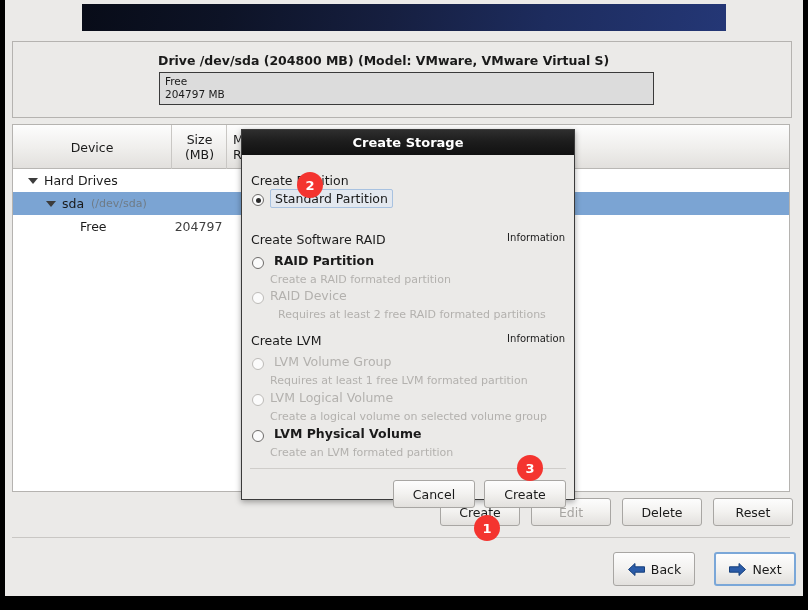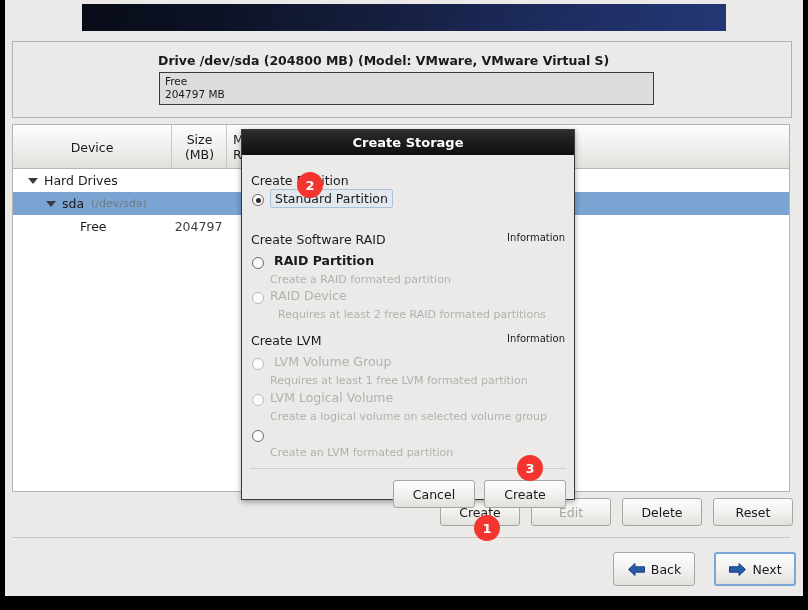--- a/index.html
+++ b/index.html
@@ -346,20 +346,21 @@
 
         <div class="opt-radio dim" style="left:10px; top:190px;"></div>
         <div class="opt-label dim" style="left:32px; top:186px;">LVM Volume Group</div>
         <div class="opt-desc" style="left:28px; top:206px;">Requires at least 1 free LVM formated partition</div>
 
         <div class="opt-radio dim" style="left:10px; top:226px;"></div>
         <div class="opt-label dim" style="left:28px; top:222px;">LVM Logical Volume</div>
         <div class="opt-desc" style="left:28px; top:242px;">Create a logical volume on selected volume group</div>
 
         <div class="opt-radio" style="left:10px; top:262px;"></div>
+        <div class="opt-label bold" style="left:32px; top:258px;">LVM Physical Volume</div>
         <div class="opt-desc" style="left:28px; top:278px;">Create an LVM formated partition</div>
 
         <div class="dlg-divider" style="top:300px;"></div>
 
         <div class="dlg-btn" style="left:151px; top:312px;">Cancel</div>
         <div class="dlg-btn" style="left:242px; top:312px;">Create</div>
       </div>
     </div>
 
     <div class="marker" style="left:469px; top:515px;">1</div>

